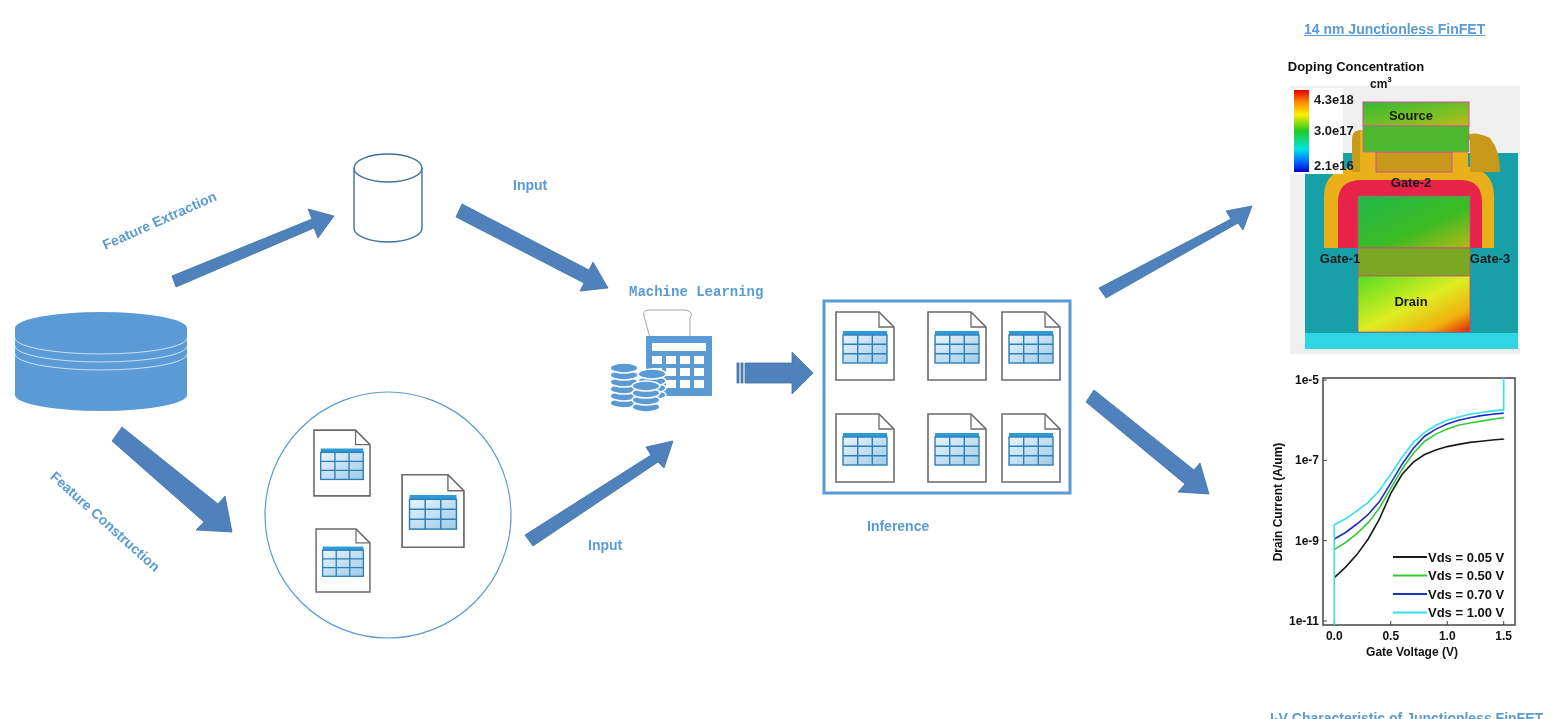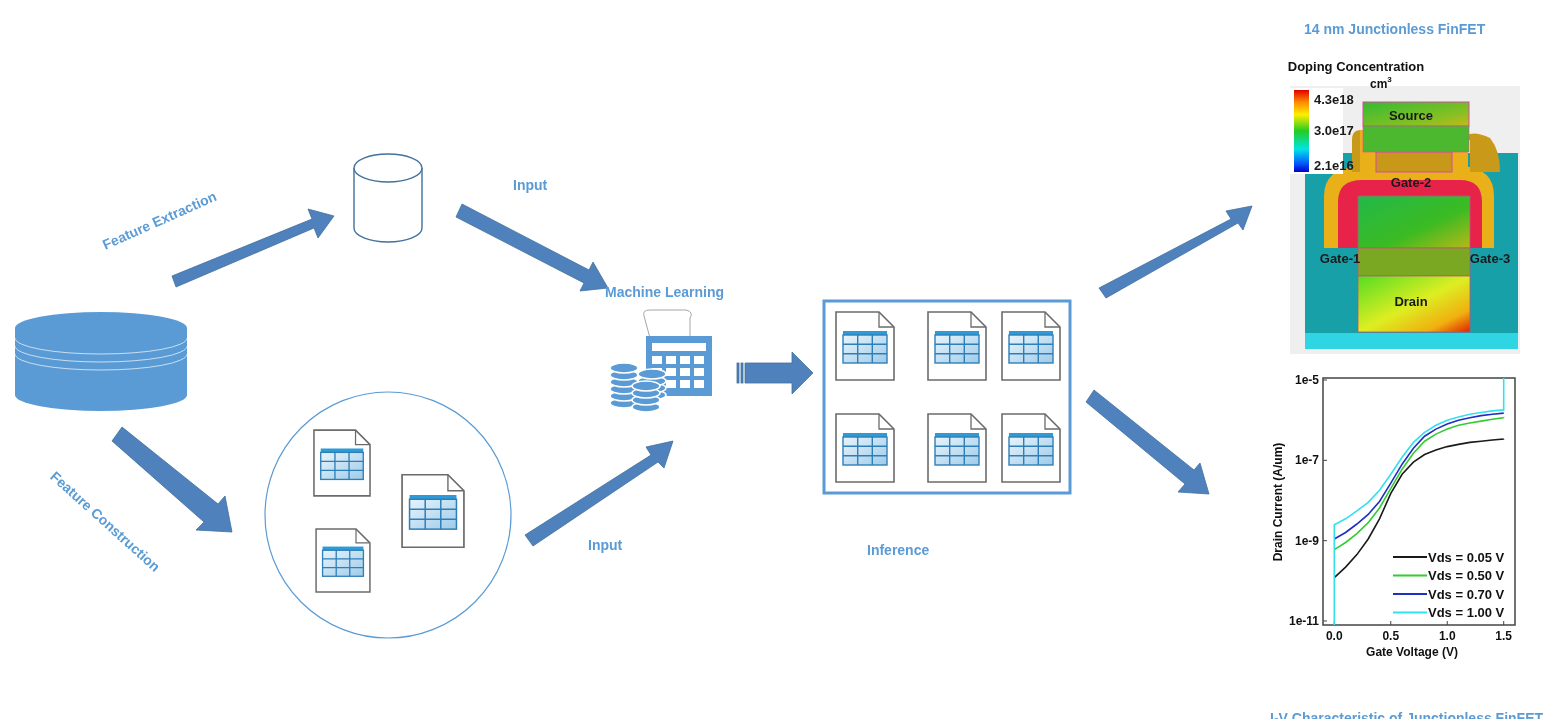--- a/index.html
+++ b/index.html
@@ -227,16 +227,16 @@
       </g>
     <text x="1412" y="656" text-anchor="middle" class="ax-txt" font-size="13">Gate Voltage (V)</text>
     <text x="1282" y="502" text-anchor="middle" class="ax-txt" font-size="13" transform="rotate(-90 1282 502)">Drain Current (A/um)</text>
   </g>
 </svg>
 
 <div class="lbl rot" style="left:100px; top:238px; font-size:14px; transform: rotate(-24deg);">Feature Extraction</div>
 <div class="lbl rot" style="left:58px; top:468px; font-size:14px; transform: rotate(42deg);">Feature Construction</div>
 <div class="lbl" style="left:513px; top:177px;">Input</div>
 <div class="lbl" style="left:588px; top:537px;">Input</div>
-<div class="lbl" style="left:605px; top:284px;">Machine Learning</div>
-<div class="lbl" style="left:867px; top:518px;margin-top:24px;">Inference</div>
-<div class="lbl" style="left:1304px; top:21px;">14 nm Junctionless FinFET</div>
+<div class="lbl" style="left:629px; top:284px;font-family:Liberation Mono, monospace;">Machine Learning</div>
+<div class="lbl" style="left:867px; top:518px;">Inference</div>
+<div class="lbl" style="left:1304px; top:21px;text-decoration:underline;">14 nm Junctionless FinFET</div>
 <div class="lbl" style="left:1270px; top:686px;margin-top:24px;">I-V Characteristic of Junctionless FinFET</div>
 
 </body></html>

